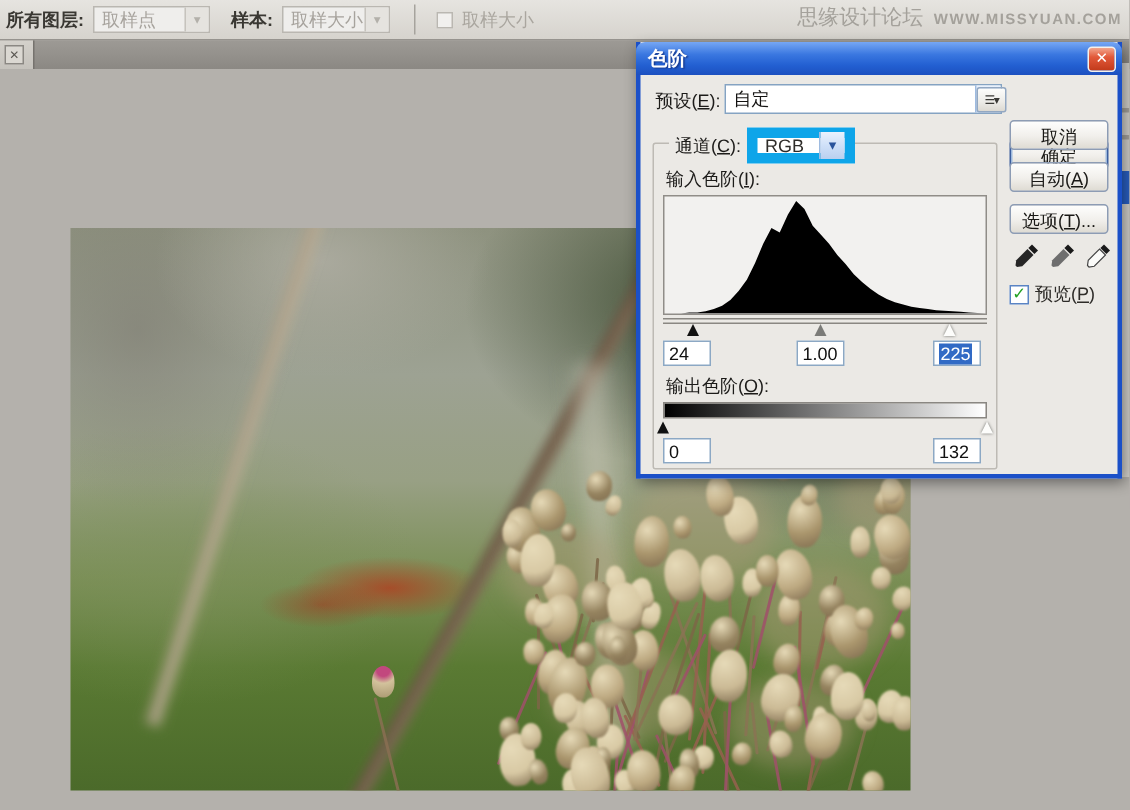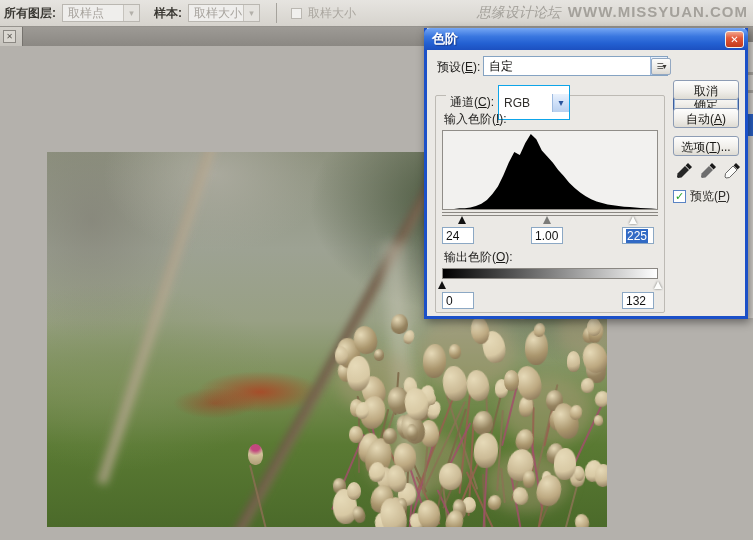--- a/index.html
+++ b/index.html
@@ -16,22 +16,22 @@
     display:flex;align-items:center;gap:6px;padding:0 4px;}
   .opt-label{font-weight:bold;color:#3a3833;white-space:nowrap;}
   .combo-dis{height:18px;background:#efeeec;border:1px solid #bab7b1;
     display:flex;align-items:center;color:#a7a39d;padding-left:5px;}
   .combo-dis .arrow-box{margin-left:auto;width:16px;height:16px;background:#e5e3df;
     border-left:1px solid #c6c3bd;color:#b3b0aa;display:flex;align-items:center;justify-content:center;font-size:9px;}
   .sep-v{width:1px;height:20px;background:#a6a39d;margin:0 8px 0 10px;}
   .chk-dis{width:11px;height:11px;background:#f1f0ee;border:1px solid #bab7b1;}
   .lbl-dis{color:#aaa69f;}
   .watermark{position:absolute;right:5px;top:3px;display:flex;gap:7px;align-items:baseline;color:#a4a19b;}
-  .watermark .cn{font-size:14px;font-style:italic;}
-  .watermark .en{font-size:15px;font-weight:bold;letter-spacing:1px;}
+  .watermark .cn{font-size:14px;}
+  .watermark .en{font-size:10px;font-weight:bold;letter-spacing:1px;}
 
   
   .tab-strip{position:absolute;top:27px;left:0;right:0;height:19px;
     background:linear-gradient(#9d9a95,#8b8883);}
   .doc-tab{position:absolute;left:0;top:0;height:19px;display:flex;align-items:center;
     gap:7px;padding:0 6px 0 3px;background:linear-gradient(#d4d1cb,#c5c2bc);
     border-right:1px solid #76736e;font-size:11px;color:#2c2a27;}
   .tab-close{width:13px;height:13px;border:1px solid #8b8883;background:#dbd8d2;
     font-size:8px;line-height:11px;text-align:center;color:#5a5752;}
 
@@ -89,21 +89,21 @@
   .droppers{position:absolute;display:flex;gap:7px;}
   .dropper{width:17px;height:17px;}
   .chk-row{position:absolute;display:flex;align-items:center;gap:4px;}
   .chk-box{width:13px;height:13px;background:#fff;border:1px solid #5a84c4;
     color:#23a123;font-size:11px;font-weight:bold;line-height:11px;text-align:center;}
 
   .groupbox{position:absolute;left:8px;top:45px;width:230px;height:218px;
     border:1px solid #bdbab4;border-radius:2px;}
   .chan-row{position:absolute;left:10px;top:-11px;display:flex;align-items:center;}
   .chan-row .lbl-inline{background:#ebe9e5;padding:0 4px;color:#1c1b19;}
-  .chan-combo{position:relative;width:72px;height:35px;background:#fff;border:1px solid #0ea5e9;
+  .chan-combo{position:relative;width:72px;height:24px;background:#fff;border:7px solid #0ea5e9;
     display:flex;align-items:center;padding-left:5px;}
   .chan-combo .arrow-box{margin-left:auto;width:17px;height:18px;border-left:1px solid #9ebbe0;
     background:linear-gradient(#eaf2fd,#cfe0f8 50%,#b9d0ef);color:#29539c;
     display:flex;align-items:center;justify-content:center;font-size:10px;}
 
   .hist-box{position:absolute;left:6px;top:34px;width:216px;height:80px;
     background:#f2f1ef;border:1px solid #908d88;}
   .hist-box svg{display:block;}
   .track{position:absolute;left:6px;top:116px;width:216px;height:4px;
     border-top:1px solid #8a8782;border-bottom:1px solid #8a8782;}

